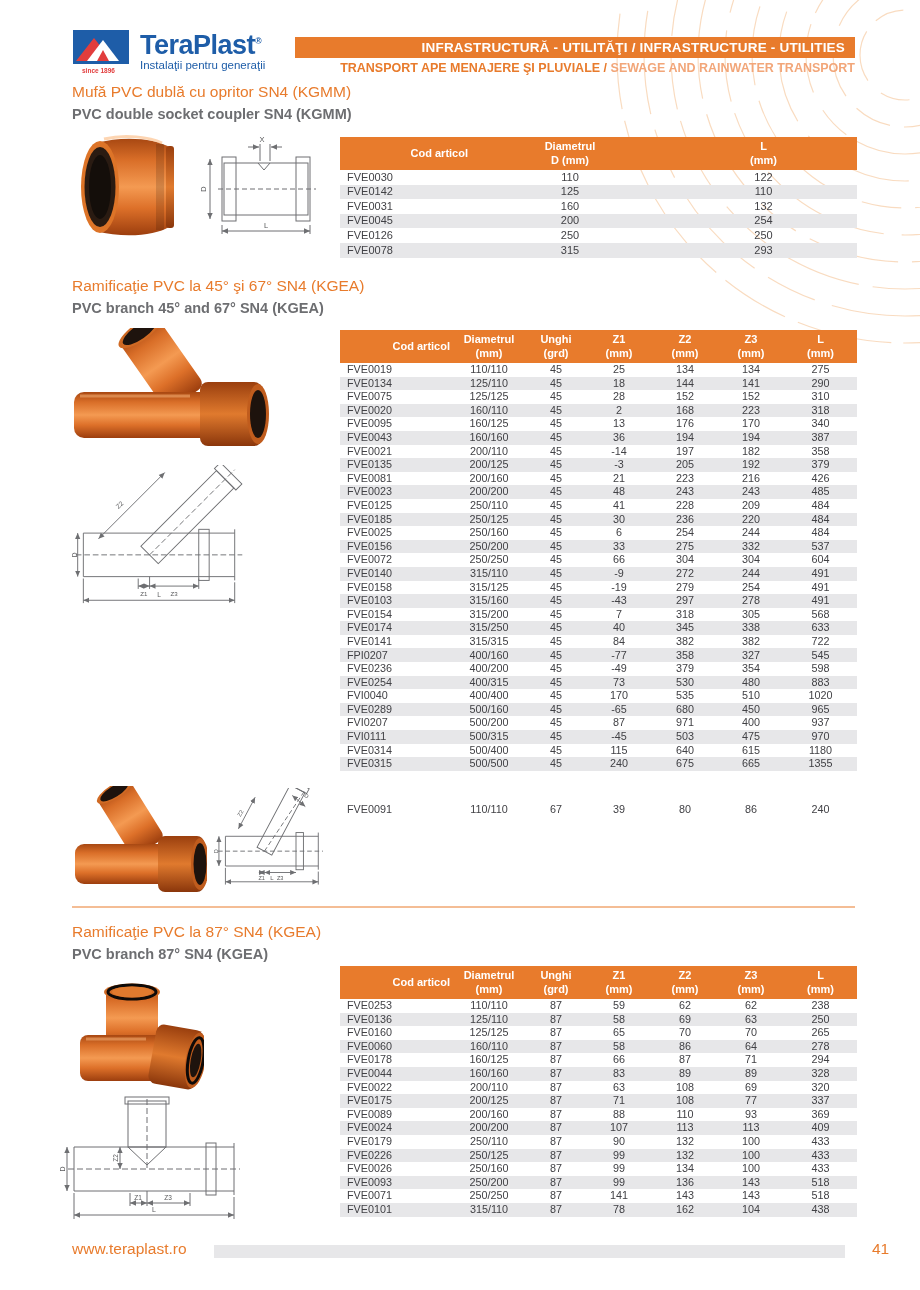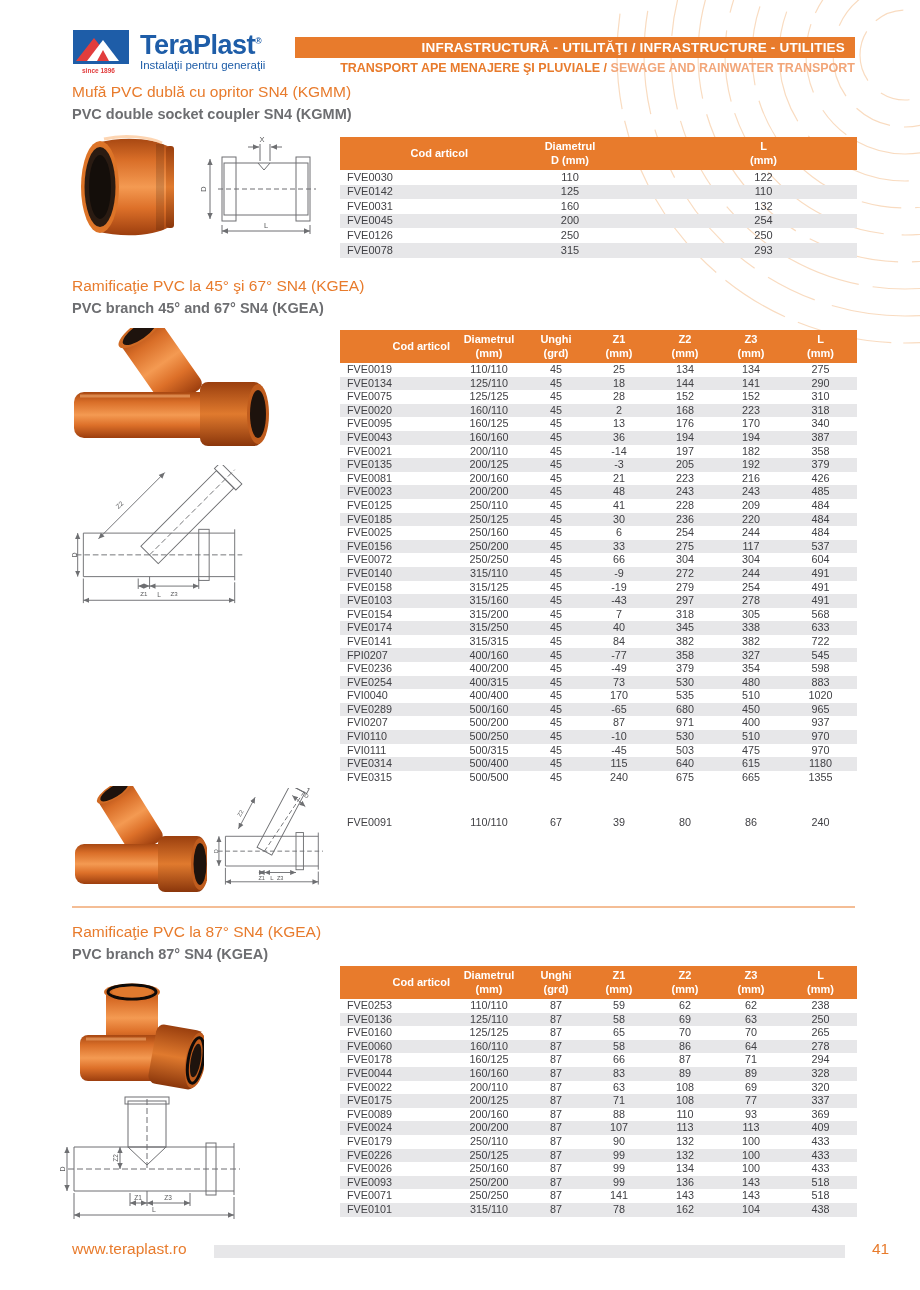--- a/index.html
+++ b/index.html
@@ -409,21 +409,21 @@
             <td>254</td>
             <td>244</td>
             <td>484</td>
           </tr>
           <tr>
             <td>FVE0156</td>
             <td>250/200</td>
             <td>45</td>
             <td>33</td>
             <td>275</td>
-            <td>117</td>
+            <td>332</td>
             <td>537</td>
           </tr>
           <tr>
             <td>FVE0072</td>
             <td>250/250</td>
             <td>45</td>
             <td>66</td>
             <td>304</td>
             <td>304</td>
             <td>604</td>
@@ -528,29 +528,20 @@
             <td>965</td>
           </tr>
           <tr>
             <td>FVI0207</td>
             <td>500/200</td>
             <td>45</td>
             <td>87</td>
             <td>971</td>
             <td>400</td>
             <td>937</td>
-          </tr>
-          <tr>
-            <td>FVI0110</td>
-            <td>500/250</td>
-            <td>45</td>
-            <td>-10</td>
-            <td>530</td>
-            <td>510</td>
-            <td>970</td>
           </tr>
           <tr>
             <td>FVI0111</td>
             <td>500/315</td>
             <td>45</td>
             <td>-45</td>
             <td>503</td>
             <td>475</td>
             <td>970</td>
           </tr>

